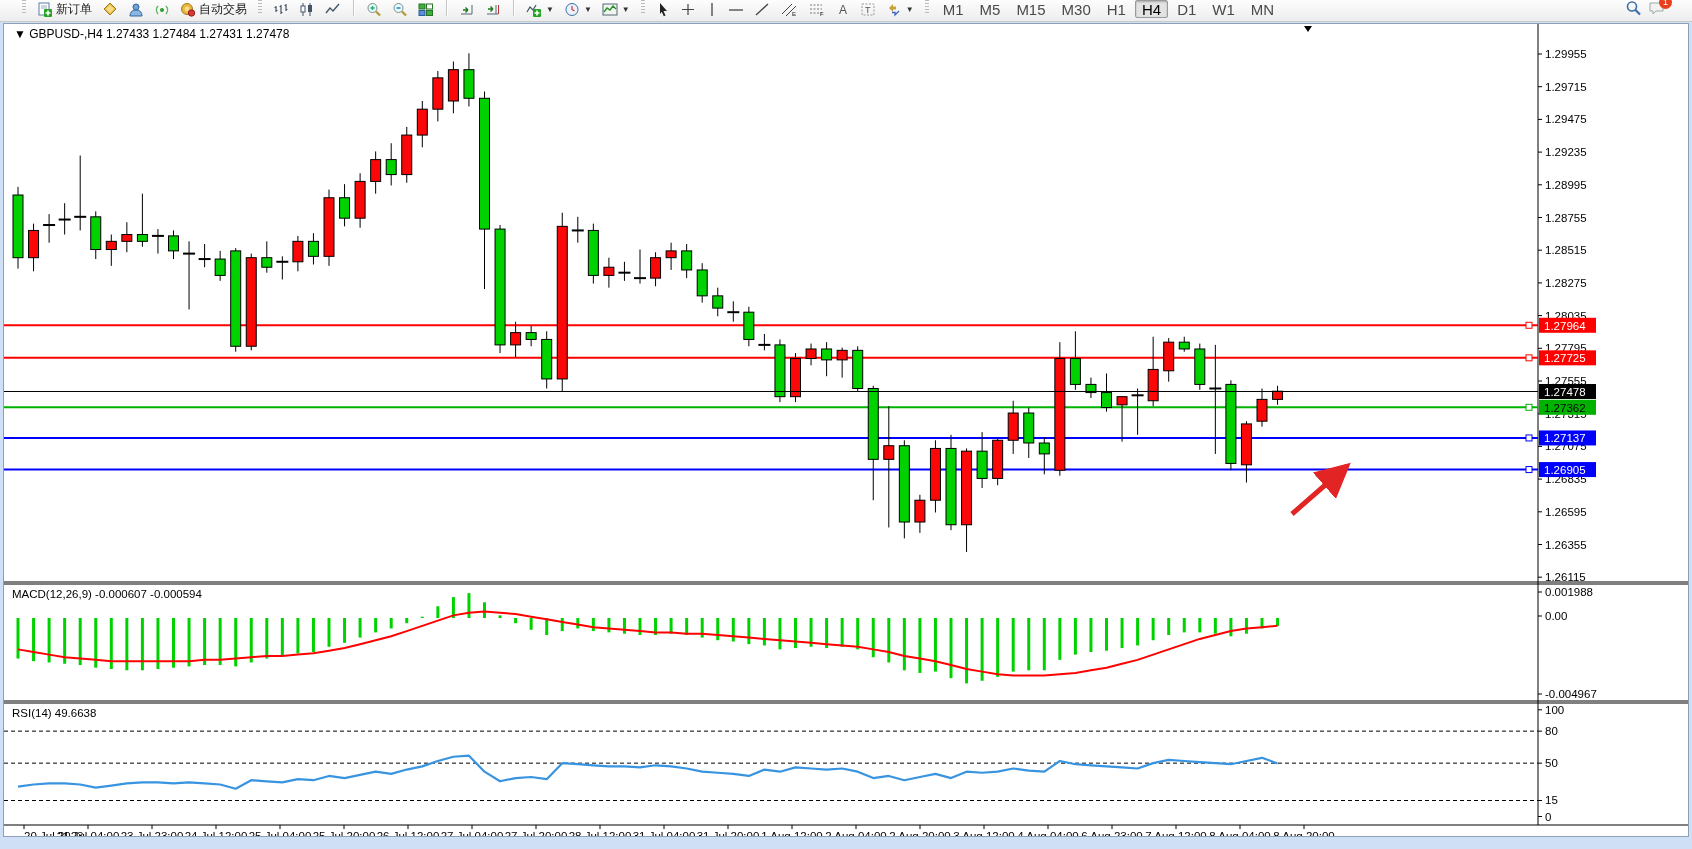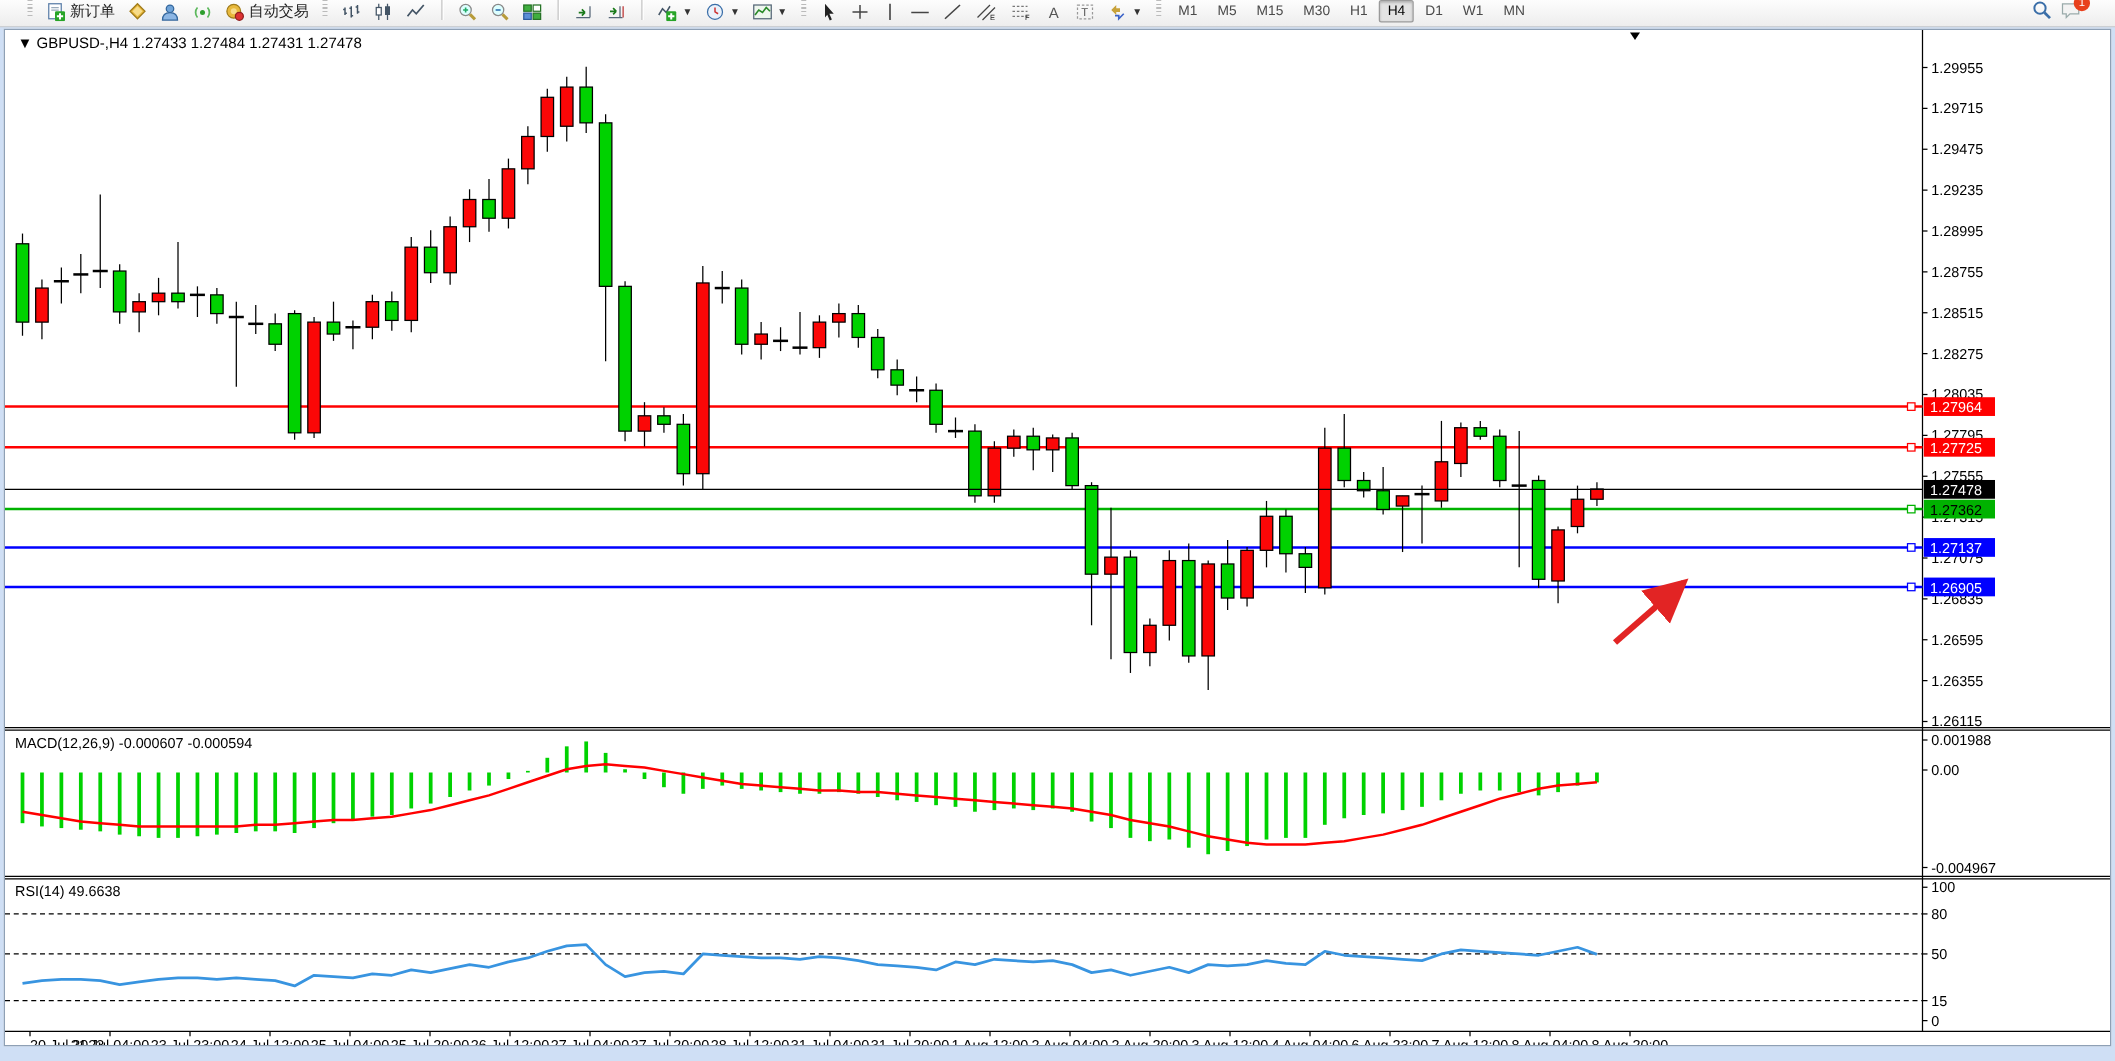--- a/index.html
+++ b/index.html
@@ -9,21 +9,21 @@
   .toolbar { height:22px; background:linear-gradient(#fdfdfd,#ededed); border-bottom:1px solid #c9c9c9;
     display:flex; align-items:flex-start; padding:0 20px; gap:2px; position:relative; }
   .tb-group { display:flex; align-items:center; gap:2px; padding:0 3px; }
   .tb-sep { width:1px; height:16px; background:#c5c5c5; margin:0 3px; box-shadow:1px 0 0 #fff; }
   .tb-grip { width:4px; height:14px; margin:0 2px;
     background:repeating-linear-gradient(180deg,#bbb 0 1px,transparent 1px 3px); }
   .tb-btn { display:flex; align-items:center; gap:3px; padding:1px 3px; border:1px solid transparent;
     border-radius:2px; font-size:12px; color:#222; cursor:default; height:19px; }
   .tb-btn svg { display:block; }
   .caret { font-size:8px; color:#333; margin-left:1px; }
-  .tf-btn { font-size:11px; color:#4a4a4a; padding:2px 6px; border:1px solid transparent; height:18px;
+  .tf-btn { font-size:15px; color:#4a4a4a; padding:2px 6px; border:1px solid transparent; height:18px;
     line-height:13px; }
   .tf-btn.active { background:#e3e3e3; border:1px solid #9a9a9a; border-radius:2px;
     box-shadow:inset 0 1px 2px rgba(0,0,0,.25); color:#000; }
   .tb-right { margin-left:auto; display:flex; align-items:center; gap:6px; padding-right:6px; }
   .badge { position:absolute; top:-4px; right:-6px; background:#e8401c; color:#fff; font-size:9px;
     min-width:13px; height:13px; border-radius:7px; text-align:center; line-height:13px; padding:0 2px; }
   .chat-wrap { position:relative; }
   
   .chart-window { position:absolute; left:0; top:22px; width:1692px; height:821px; background:#cfdff5; }
   .chart-inner { position:absolute; left:3px; top:1px; width:1686px; height:814px; background:#fff;

